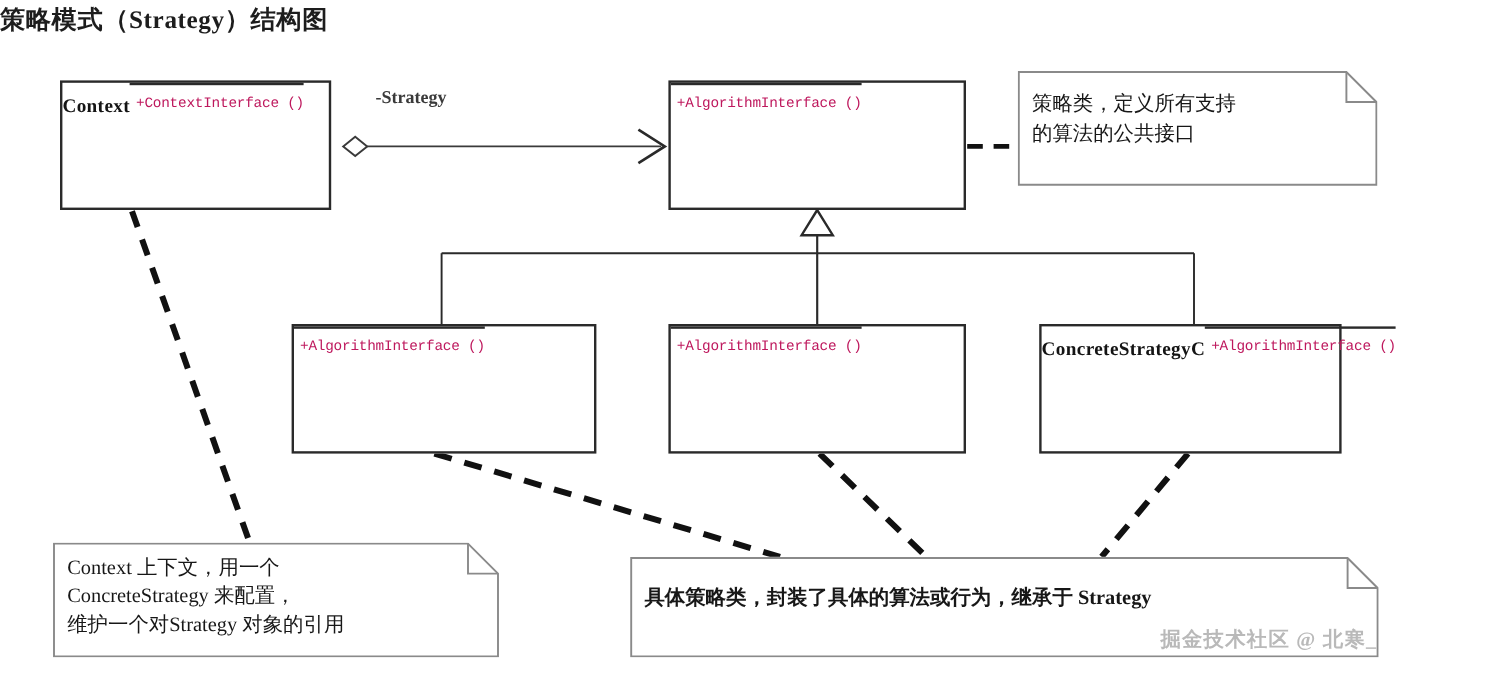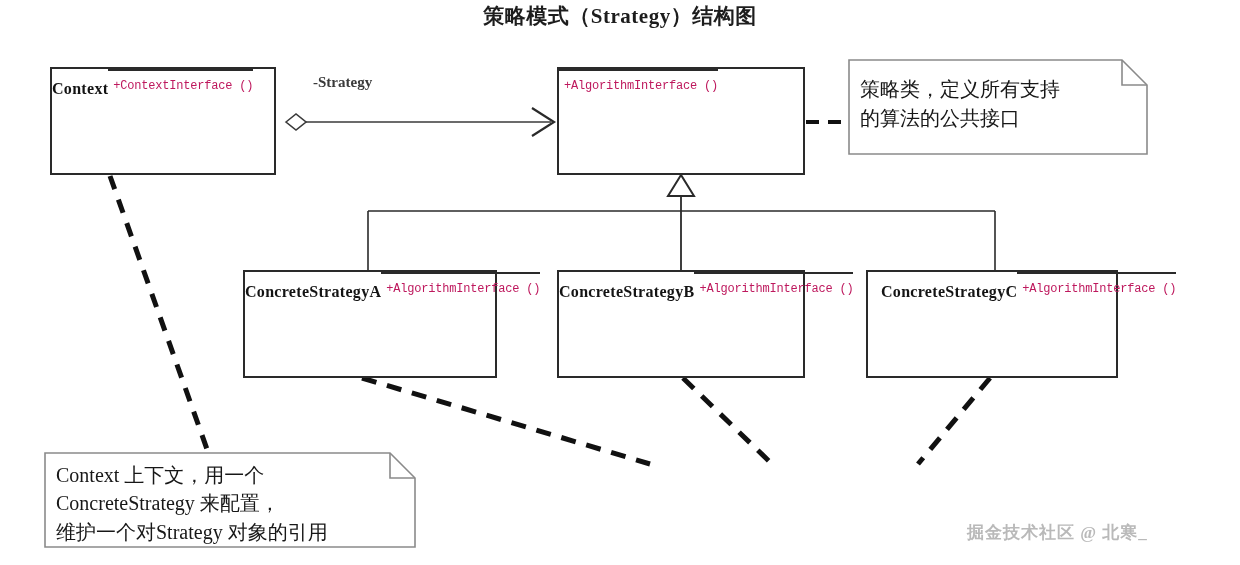--- a/index.html
+++ b/index.html
@@ -24,21 +24,20 @@
     top: 0;
     width: 1240px;
     height: 565px;
     pointer-events: none;
   }
   .diagram-title {
     position: absolute;
     left: 0;
     top: 2px;
     width: 1240px;
-    text-align: center;
     font-family: "Liberation Serif", "DejaVu Serif", serif;
     font-size: 21px;
     font-weight: bold;
     color: #1d1d1d;
     letter-spacing: 0.5px;
   }
   
   .uml-class {
     position: absolute;
     box-sizing: border-box;
@@ -81,21 +80,21 @@
     left: 0;
     top: 0;
     width: 100%;
     height: 100%;
   }
   .uml-note .note-text {
     position: relative;
     box-sizing: border-box;
     padding: 10px 12px 8px 12px;
     font-family: "Liberation Serif", "DejaVu Serif", serif;
-    font-size: 20px;
+    font-size: 17px;
     color: #171717;
     line-height: 1.45;
     white-space: pre-line;
   }
   .edge-label {
     position: absolute;
     font-family: "Liberation Serif", "DejaVu Serif", serif;
     font-size: 15px;
     font-weight: bold;
     color: #3a3a3a;
@@ -151,33 +150,31 @@
     <div class="row attrs" style="height:34px;"></div>
     <div class="row ops" style="height:32px;">+ContextInterface ()</div>
   </div>
 
   <div class="uml-class" style="left:557px; top:67px; width:248px; height:108px;">
     <div class="row attrs" style="height:34px;"></div>
     <div class="row ops" style="height:32px;">+AlgorithmInterface ()</div>
   </div>
 
   <div class="uml-class" style="left:243px; top:270px; width:254px; height:108px;">
-    <div class="row name" style="height:40px;">ConcreteStrategyA</div>
     <div class="row attrs" style="height:34px;"></div>
     <div class="row ops" style="height:32px;">+AlgorithmInterface ()</div>
   </div>
 
   <div class="uml-class" style="left:557px; top:270px; width:248px; height:108px;">
-    <div class="row name" style="height:40px;">ConcreteStrategyB</div>
     <div class="row attrs" style="height:34px;"></div>
     <div class="row ops" style="height:32px;">+AlgorithmInterface ()</div>
   </div>
 
   <div class="uml-class" style="left:866px; top:270px; width:252px; height:108px;">
-    <div class="row name" style="height:40px;margin-left:13px;">ConcreteStrategyC</div>
+    <div class="row name" style="height:40px;">ConcreteStrategyC</div>
     <div class="row attrs" style="height:34px;"></div>
     <div class="row ops" style="height:32px;">+AlgorithmInterface ()</div>
   </div>
 
   <div class="uml-note" style="left:848px; top:59px; width:300px; height:96px;">
     <svg class="note-shape" viewBox="0 0 300 96" preserveAspectRatio="none" xmlns="http://www.w3.org/2000/svg">
       <path d="M1,1 L274,1 L299,26 L299,95 L1,95 Z" fill="#ffffff" stroke="#8a8a8a" stroke-width="1.6"></path>
       <path d="M274,1 L274,26 L299,26" fill="none" stroke="#8a8a8a" stroke-width="1.6"></path>
     </svg>
     <div class="note-text" style="padding-top:16px;">策略类，定义所有支持
@@ -187,16 +184,23 @@
   <div class="uml-note" style="left:44px; top:452px; width:372px; height:96px;border-radius:31px;">
     <svg class="note-shape" viewBox="0 0 372 96" preserveAspectRatio="none" xmlns="http://www.w3.org/2000/svg">
       <path d="M1,1 L346,1 L371,26 L371,95 L1,95 Z" fill="#ffffff" stroke="#8a8a8a" stroke-width="1.6"></path>
       <path d="M346,1 L346,26 L371,26" fill="none" stroke="#8a8a8a" stroke-width="1.6"></path>
     </svg>
     <div class="note-text" style="padding-top:9px; line-height:1.42;">Context 上下文，用一个
 ConcreteStrategy 来配置，
 维护一个对Strategy 对象的引用</div>
   </div>
 
+  <div class="uml-note" style="left:525px; top:464px; width:624px; height:84px;">
+    <svg class="note-shape" viewBox="0 0 624 84" preserveAspectRatio="none" xmlns="http://www.w3.org/2000/svg">
+      <path d="M1,1 L598,1 L623,26 L623,83 L1,83 Z" fill="#ffffff" stroke="#8a8a8a" stroke-width="1.6"></path>
+      <path d="M598,1 L598,26 L623,26" fill="none" stroke="#8a8a8a" stroke-width="1.6"></path>
+    </svg>
+    <div class="note-text" style="padding-top:22px; font-weight:bold;">具体策略类，封装了具体的算法或行为，继承于 Strategy</div>
+  </div>
 
   <div class="watermark" style="left:967px; top:521px;font-weight:bold;">掘金技术社区 @ 北寒_</div>
 
 </div>
 
 </body></html>

